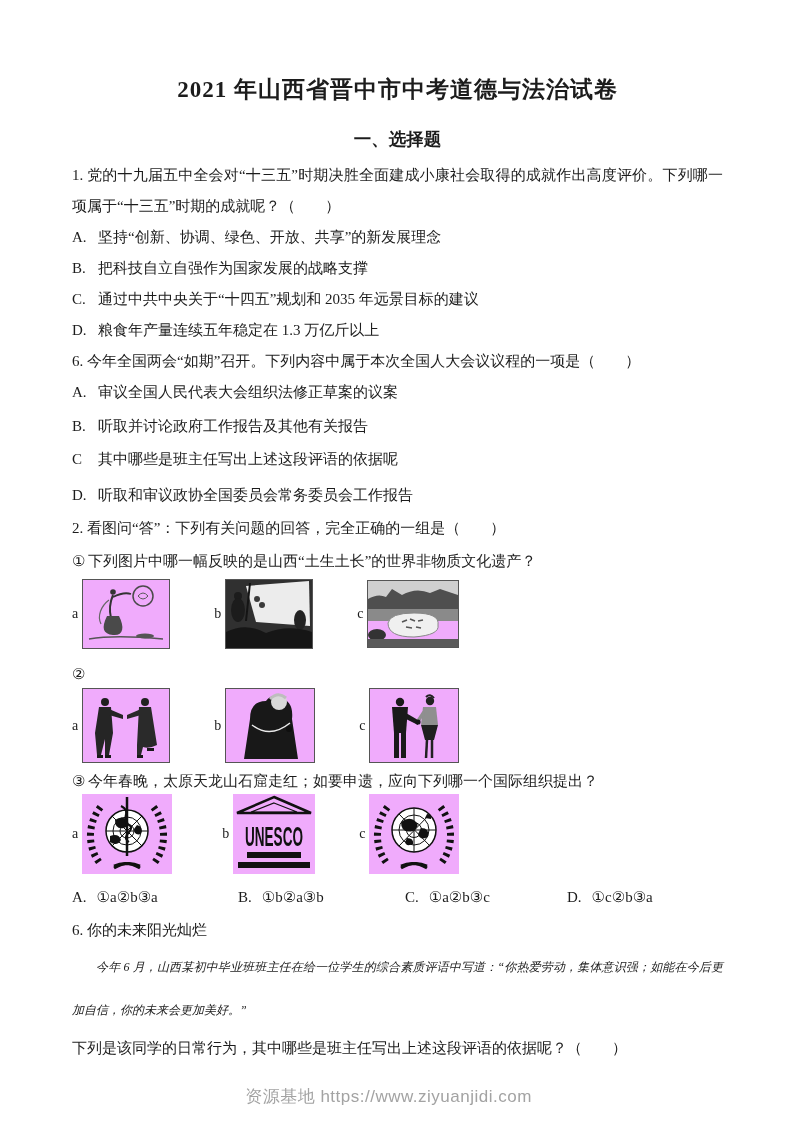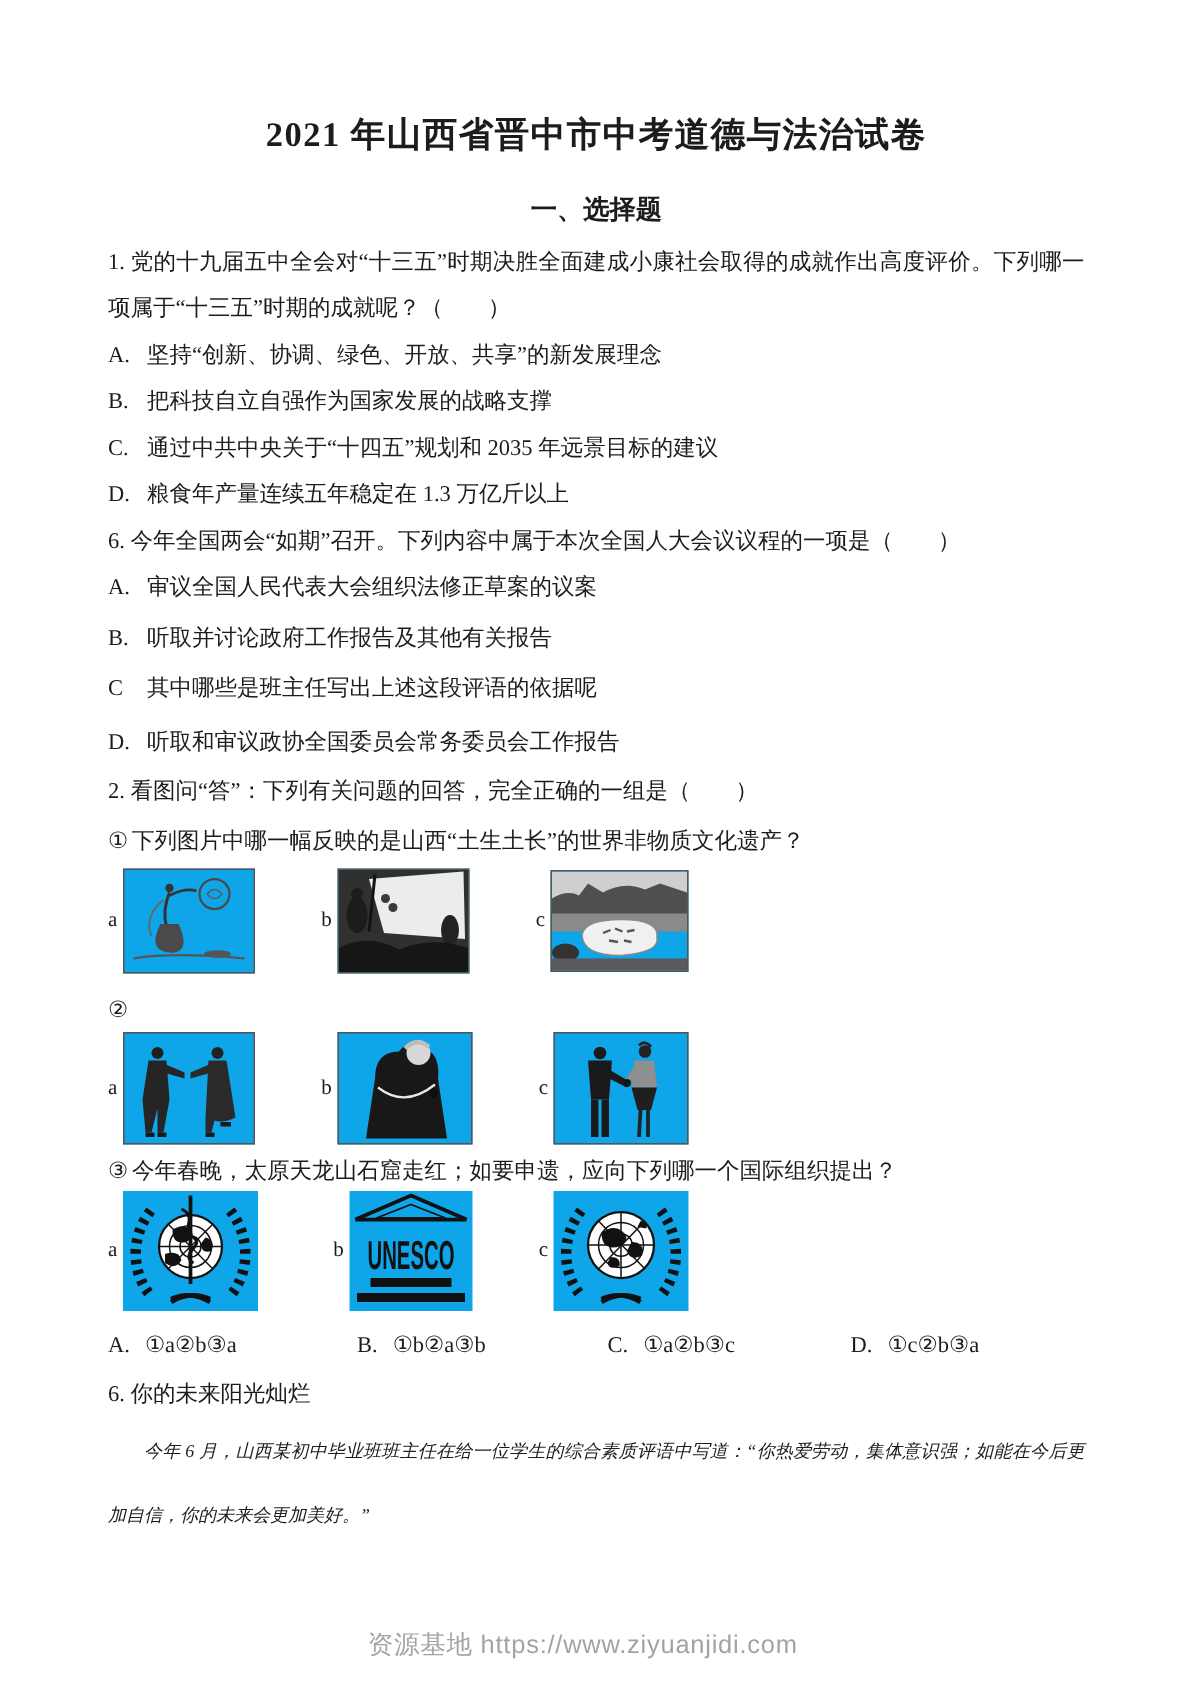--- a/index.html
+++ b/index.html
@@ -21,21 +21,21 @@
   .opt .opt-label { flex:0 0 26px; }
   .opt .opt-text { flex:1; }
   .mt3 { margin-top:3px; } .mt5 { margin-top:5px; } .mt2 { margin-top:2px; }
   .subq { display:flex; }
   .subq .sub-label { flex:0 0 16px; }
 
   .img-row { display:flex; align-items:center; margin:3px 0 0 0; }
   .img-item { display:flex; align-items:center; margin:0; padding:0; }
   .img-label { font-size:14px; margin-right:4px; }
   .img-frame {
-    display:inline-block; border:1px solid #555; background:#0ea5e9;
+    display:inline-block; border:1px solid #555; background:#f0abfc;
     line-height:0; margin-right:44px;
   }
   .img-frame.noborder { border:none; }
   .img-frame svg { display:block; }
 
   .row1 { margin-top:2px; }
   .row2 { margin-top:-2px; }
   .row3 { margin-top:-3px; }
   .sub2 { margin-top:10px; }
   .sub3 { margin-top:3px; }
@@ -294,17 +294,18 @@
         <span>①a②b③c</span>
       </span>
       <span class="combo">
         <span class="opt-label">D.</span>
         <span>①c②b③a</span>
       </span>
     </div>
 
     <p class="line stem mt2">6. 你的未来阳光灿烂</p>
     <p class="quote">今年 6 月，山西某初中毕业班班主任在给一位学生的综合素质评语中写道：“你热爱劳动，集体意识强；如能在今后更加自信，你的未来会更加美好。”</p>
+    <p class="line stem closing">下列是该同学的日常行为，其中哪些是班主任写出上述这段评语的依据呢？（　　）</p>
 
   </div>
 
   <div class="footer">资源基地 https://www.ziyuanjidi.com</div>
 </div>
 
 </body></html>

